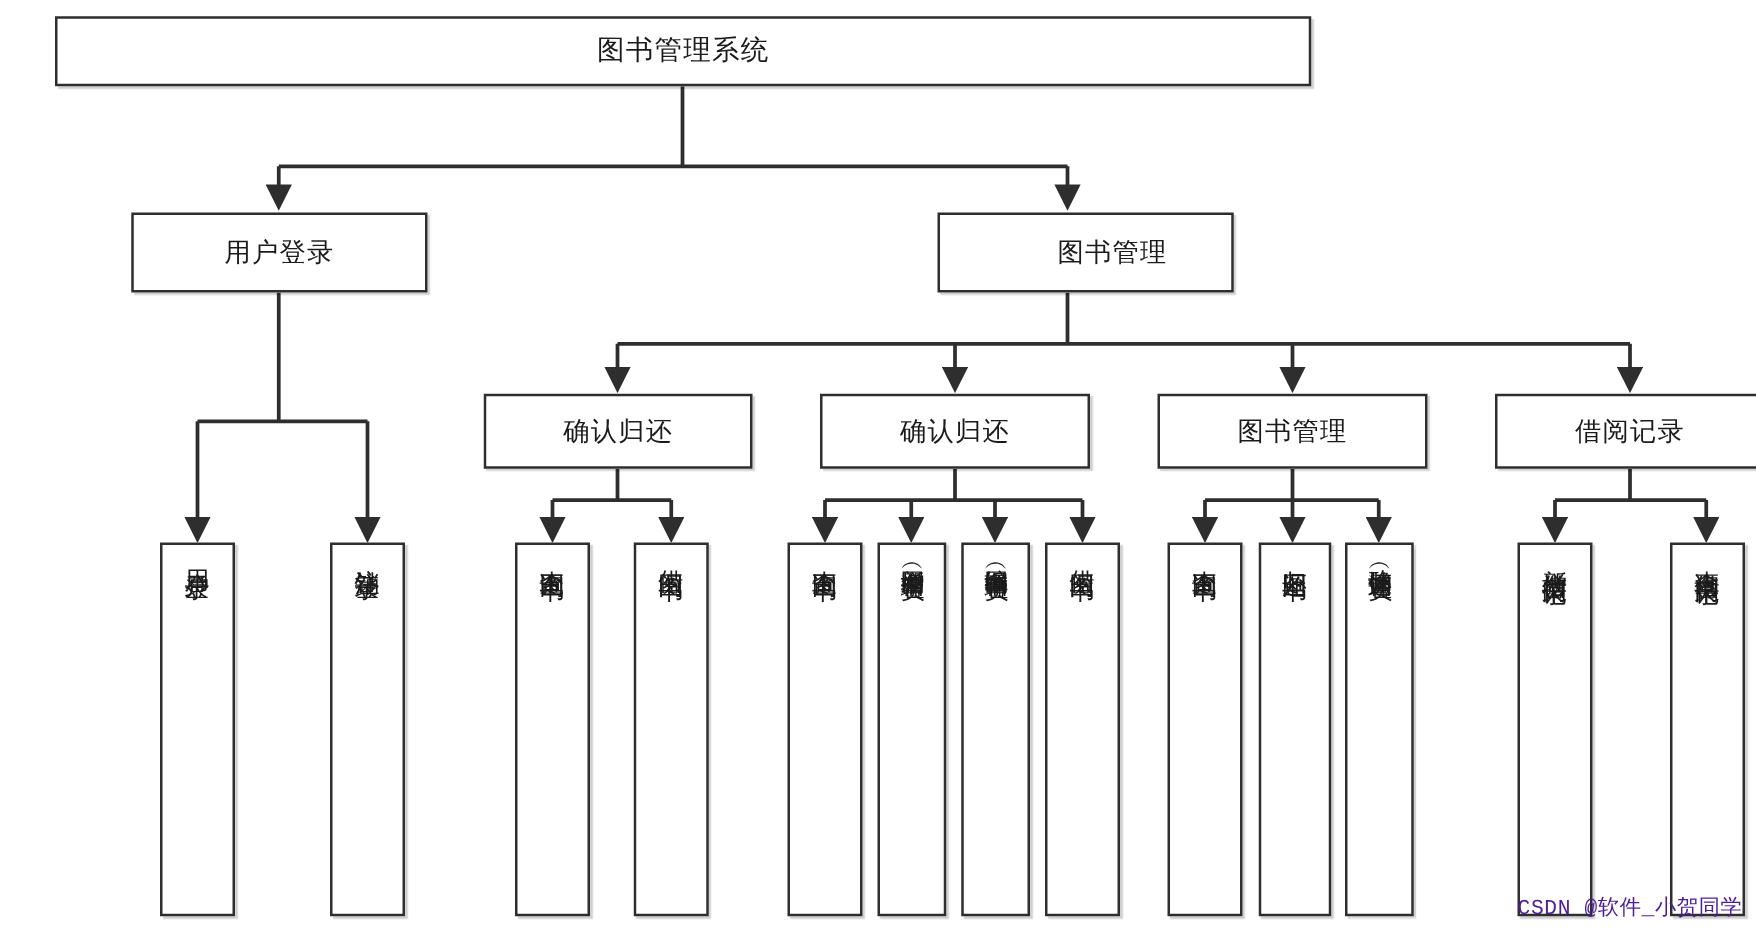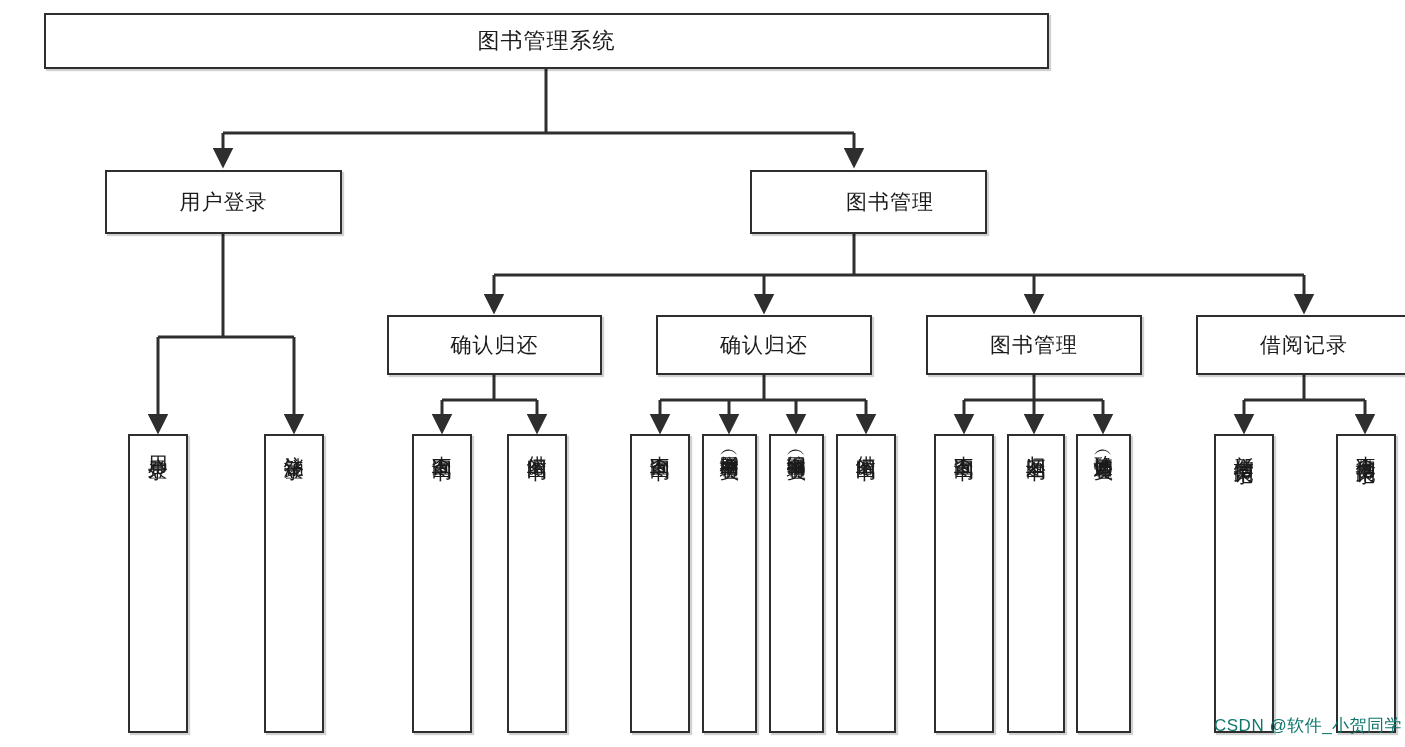--- a/index.html
+++ b/index.html
@@ -51,24 +51,24 @@
     line-height:1.12;
     letter-spacing:2px;
     white-space:nowrap;
     height:auto;
   }
   .node.leaf.tall .lbl{font-size:19px;letter-spacing:1px;}
   #watermark{
     position:absolute;
     left:1190px;top:714px;
     font-size:17px;
-    color:#0f766e;
+    color:#4c1d95;
     letter-spacing:0.5px;
     white-space:nowrap;
-    font-family:Liberation Sans, sans-serif;
+    font-family:Liberation Mono, monospace;
   }
 </style>
 </head>
 <body>
 
 <div id="diagram-root">
 
   <svg id="edges" viewBox="0 0 1405 747" width="1405" height="747">
     <defs>
       <marker id="arrow" viewBox="0 0 12 12" refX="6" refY="6" markerWidth="7" markerHeight="7" orient="auto-start-reverse">

